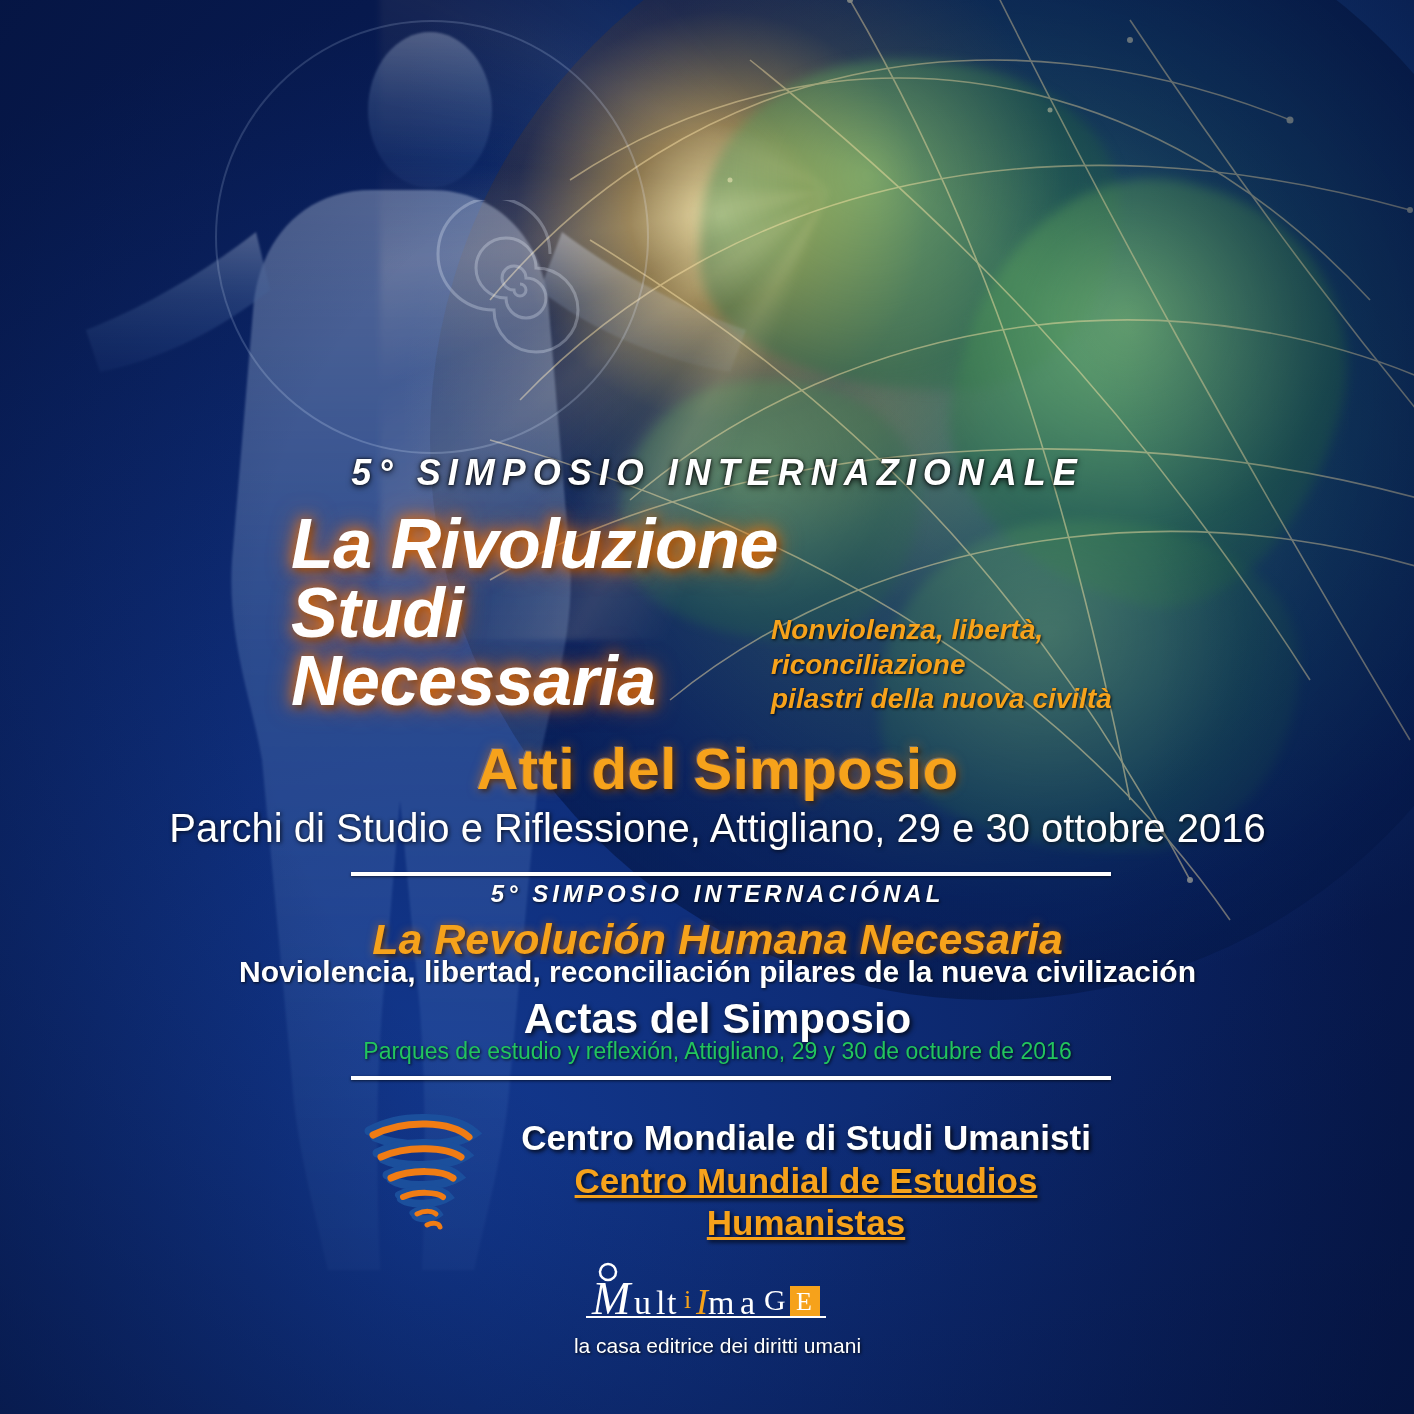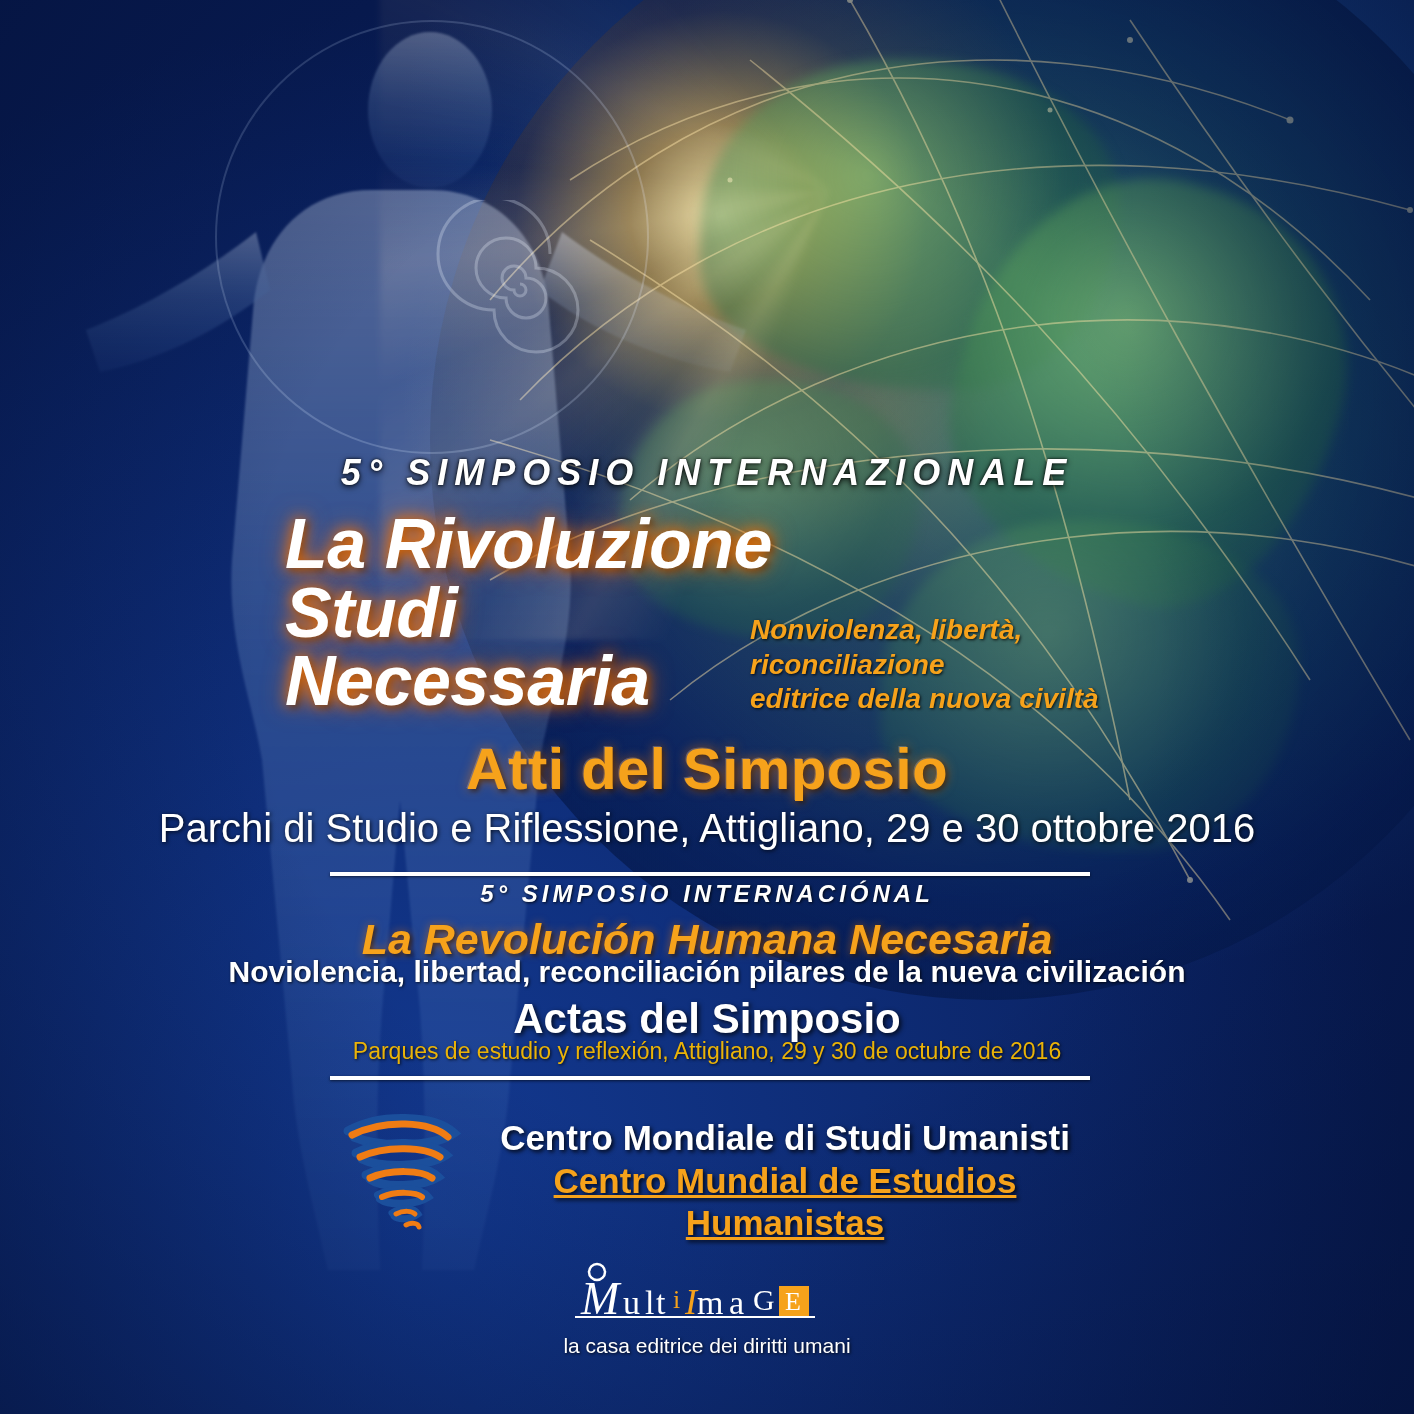--- a/index.html
+++ b/index.html
@@ -120,38 +120,39 @@
   .vignette {
     position: absolute; inset: 0;
     background: radial-gradient(ellipse at 50% 45%, rgba(0,0,0,0) 45%, rgba(3,14,48,0.55) 100%);
     pointer-events: none;
   }
 
   
   .content {
     position: absolute;
     inset: 0;
+    margin-left: 21px;
   }
 
   .it-kicker {
     position: absolute;
     left: 0; right: 0;
     top: 452px;
     text-align: center;
     color: #ffffff;
     font-size: 36px;
     font-weight: bold;
     font-style: italic;
     letter-spacing: 7px;
     text-shadow: 0 2px 6px rgba(0,0,0,.75), 0 0 3px rgba(0,0,0,.9);
   }
 
   .it-title {
     position: absolute;
-    left: 285px;
+    left: 270px;
     top: 510px;
     width: 700px;
     color: #ffffff;
     font-size: 70px;
     line-height: 0.98;
     font-weight: bold;
     font-style: italic;
     letter-spacing: -0.5px;
     text-shadow:
       0 0 14px rgba(255,120,0,0.95),
@@ -251,21 +252,21 @@
     color: #ffffff;
     font-size: 42px;
     font-weight: bold;
     text-shadow: 2px 2px 5px rgba(0,0,0,.8);
   }
   .es-place {
     position: absolute;
     left: 0; right: 0;
     top: 1038px;
     text-align: center;
-    color: #eab308;
+    color: #22c55e;
     font-size: 23px;
     text-shadow: 1px 1px 3px rgba(0,0,0,.8);
   }
 
   
   .org {
     position: absolute;
     left: 330px;
     top: 1105px;
     width: 760px;
@@ -401,21 +402,21 @@
 
     <div class="it-title">
       <span class="line">La Rivoluzione</span>
       <span class="line">Studi</span>
       <span class="line">Necessaria</span>
     </div>
 
     <div class="it-sub">
       <div>Nonviolenza, libertà,</div>
       <div>riconciliazione</div>
-      <div>editrice della nuova civiltà</div>
+      <div>pilastri della nuova civiltà</div>
     </div>
 
     <div class="it-atti">Atti del Simposio</div>
     <div class="it-place">Parchi di Studio e Riflessione, Attigliano, 29 e 30 ottobre 2016</div>
 
     <div class="rule rule-top"></div>
 
     <div class="es-kicker">5° SIMPOSIO INTERNACIÓNAL</div>
     <div class="es-title">La Revolución Humana Necesaria</div>
     <div class="es-sub">Noviolencia, libertad, reconciliación pilares de la nueva civilización</div>

